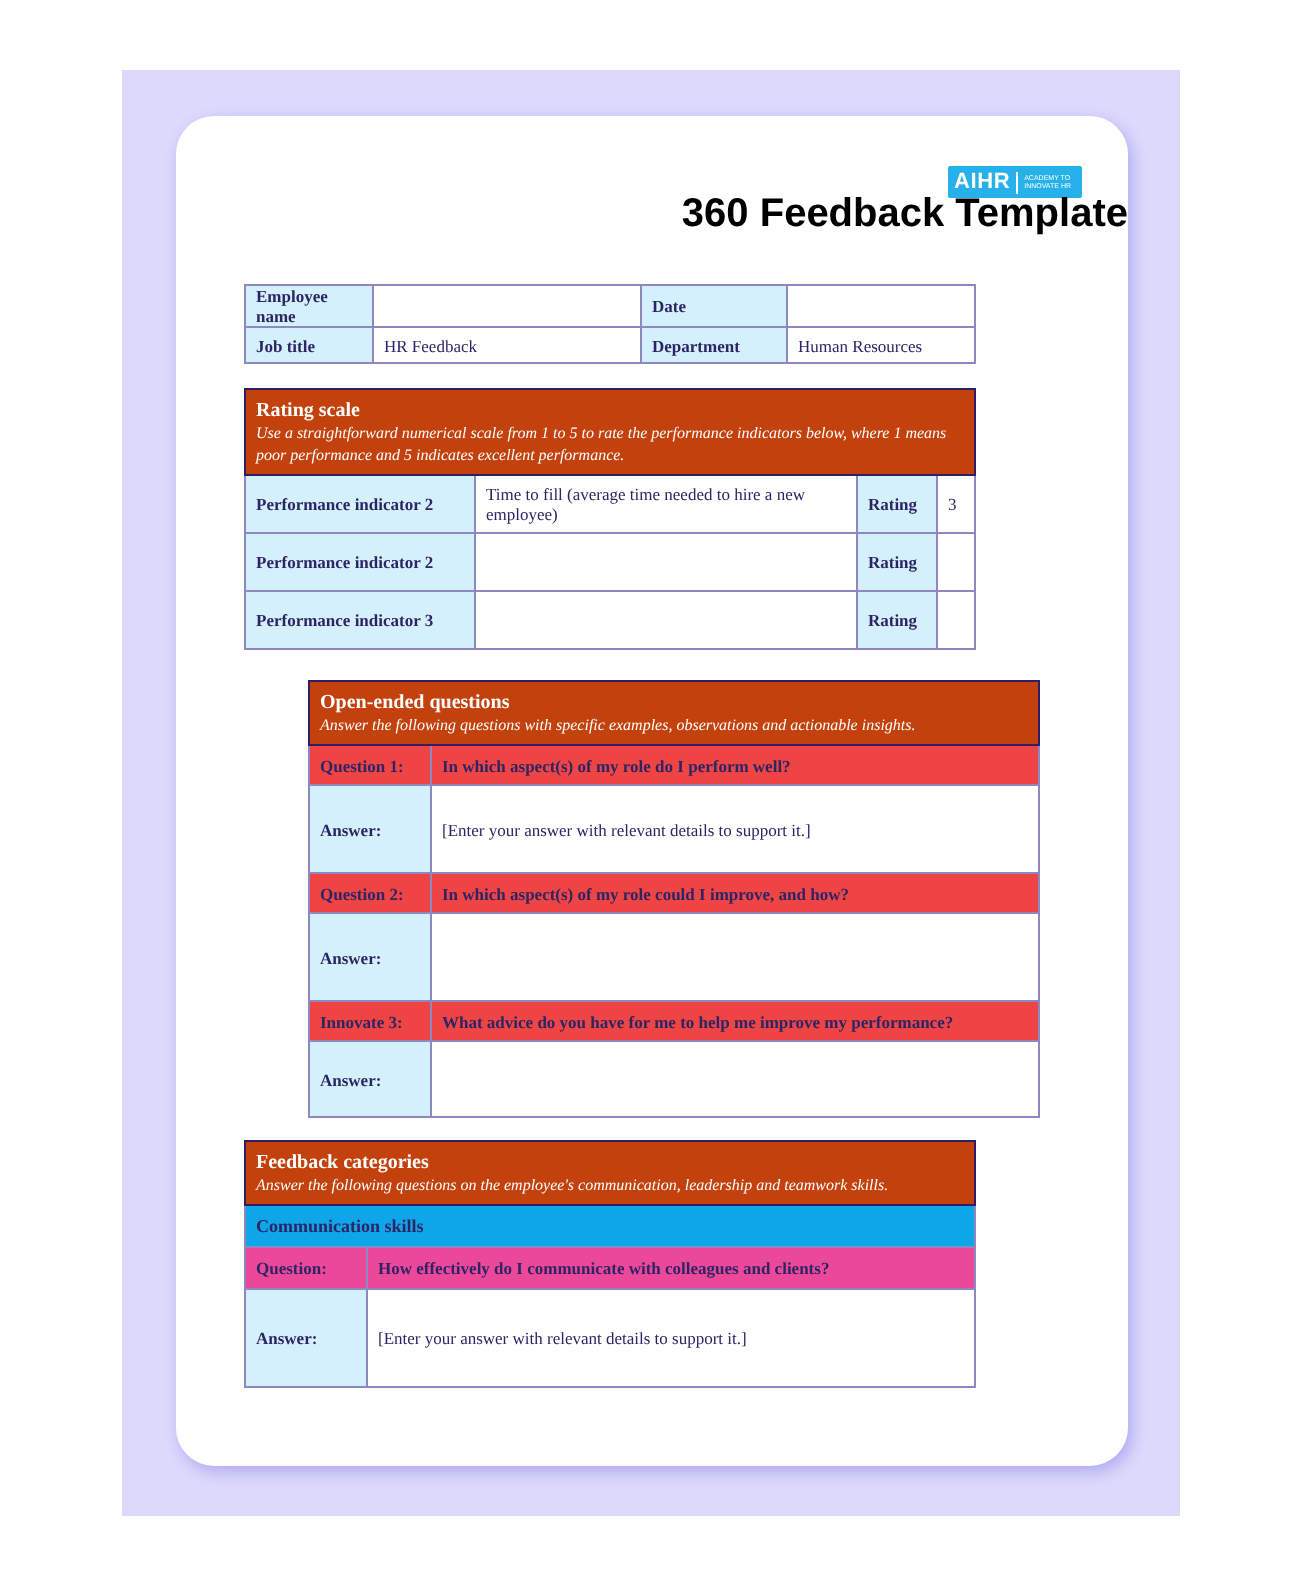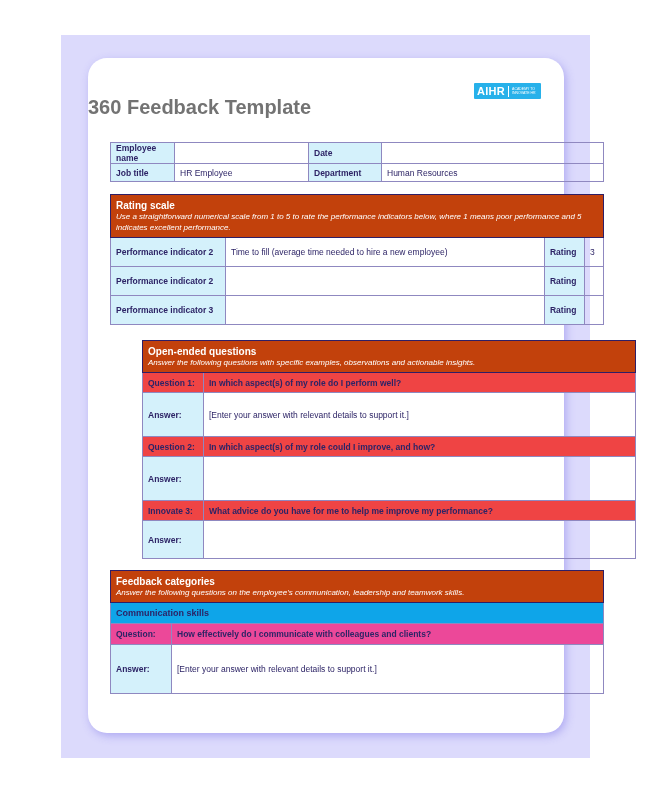--- a/index.html
+++ b/index.html
@@ -3,22 +3,22 @@
 <meta charset="utf-8">
 <style>
   html,body{margin:0;padding:0;background:#ffffff;}
   body{width:649px;height:794px;position:relative;overflow:hidden;font-family:"Liberation Sans",sans-serif;color:#2d2466;}
   .frame{position:absolute;left:61px;top:35px;width:529px;height:723px;background:#dcdafc;}
   .page{position:absolute;left:88px;top:58px;width:476px;height:675px;background:#ffffff;box-shadow:2px 3px 8px rgba(120,110,230,0.45);border-radius:19px;}
   .logo{position:absolute;left:386px;top:25px;height:16px;display:flex;align-items:center;background:#27b1ea;color:#fff;padding:0 3px;border-radius:1px;}
   .logo .main{font-weight:bold;font-size:11px;letter-spacing:0.3px;}
   .logo .sep{width:1px;height:11px;background:#fff;margin:0 3px;}
   .logo .sub{font-size:3.5px;line-height:4px;width:26px;text-transform:uppercase;}
-  .title{position:absolute;left:0;width:476px;top:38px;text-align:left;font-weight:bold;font-size:20px;color:#737373;}
-  table{border-collapse:collapse;position:absolute;left:22px;width:494px;table-layout:fixed;}
+  .title{position:absolute;left:0;width:476px;top:38px;text-align:right;font-weight:bold;font-size:20px;color:#000000;}
+  table{border-collapse:collapse;position:absolute;left:34px;width:366px;table-layout:fixed;font-family:Liberation Serif, serif;}
   td{border:1px solid #8f88c0;font-size:8.5px;padding:0 5px;color:#2d2466;}
   td.lbl{background:#d4f1fb;font-weight:bold;}
   .info{top:84px;}
   .info td{height:17px;}
   .sec-head td{background:#c2410c;color:#fff;padding:5px 5px 4px;border-color:#2e1e66;}
   .sec-head .h{font-weight:bold;font-size:10px;display:block;}
   .sec-head .s{font-style:italic;font-size:8px;line-height:11px;display:block;}
   .rating{top:136px;}
   .rating .row td{height:28px;}
   .open{top:282px;margin-left:32px;}
@@ -53,21 +53,21 @@
       </colgroup>
     <tbody>
         <tr>
       <td class="lbl">Employee name</td>
       <td></td>
       <td class="lbl">Date</td>
       <td></td>
     </tr>
     <tr>
       <td class="lbl">Job title</td>
-      <td>HR Employee</td>
+      <td>HR Feedback</td>
       <td class="lbl">Department</td>
       <td>Human Resources</td>
     </tr>
   </tbody>
     </table>
 
   <table class="rating">
     <colgroup>
         <col style="width:115px">
         <col>

